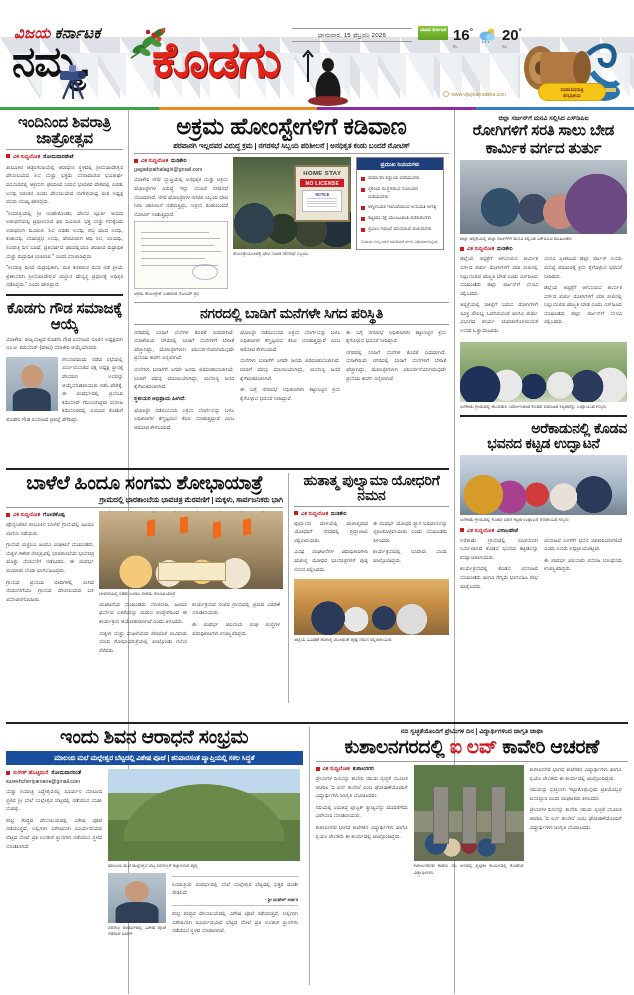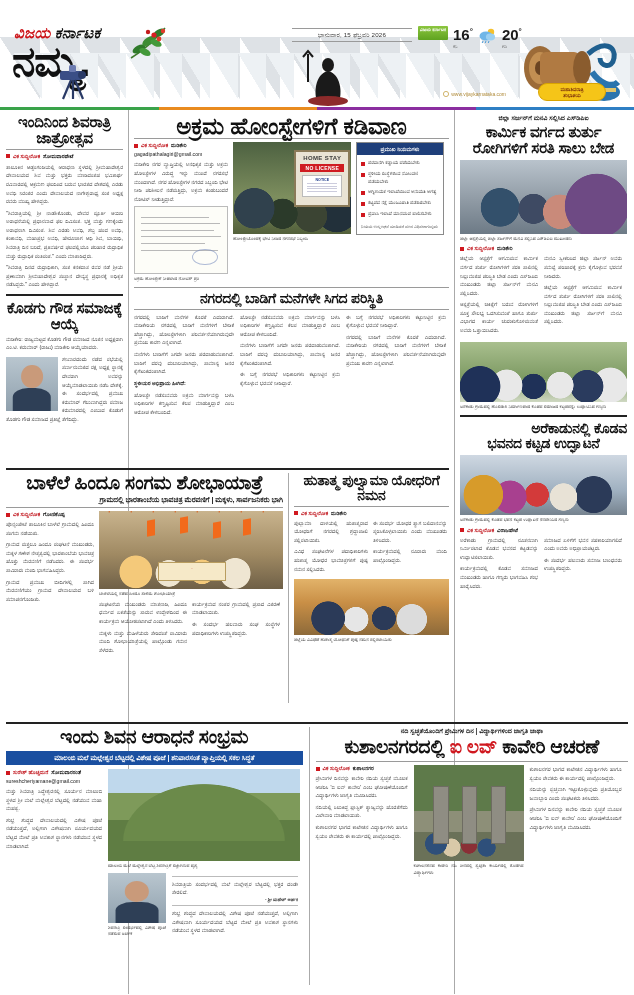--- a/index.html
+++ b/index.html
@@ -201,20 +201,21 @@
     <div class="mountains2"></div>
 
     <div class="brandrow">
       <div class="brand-vijaya">
         <span class="v1">ವಿಜಯ</span>
         <span class="v2">ಕರ್ನಾಟಕ</span>
       </div>
     </div>
 
     <div class="logo-namma">ನಮ್ಮ.</div>
+    <div class="logo-kodagu">ಕೊಡಗು</div>
 
     <svg class="coffee-sprig" viewBox="0 0 46 40">
       <path d="M6 36 C16 30 28 20 40 6" stroke="#3f7a2c" stroke-width="1.6" fill="none"></path>
       <ellipse cx="14" cy="27" rx="7" ry="3.6" fill="#2f7a2a" transform="rotate(-28 14 27)"></ellipse>
       <ellipse cx="24" cy="19" rx="7.5" ry="3.8" fill="#3d8c33" transform="rotate(-32 24 19)"></ellipse>
       <ellipse cx="34" cy="11" rx="6.5" ry="3.4" fill="#2f7a2a" transform="rotate(-30 34 11)"></ellipse>
       <ellipse cx="20" cy="30" rx="6" ry="3.2" fill="#43993a" transform="rotate(26 20 30)"></ellipse>
       <ellipse cx="31" cy="21" rx="6" ry="3.2" fill="#43993a" transform="rotate(24 31 21)"></ellipse>
       <circle cx="29" cy="13" r="2.6" fill="#d81f21"></circle>
       <circle cx="34" cy="17" r="2.4" fill="#e23a2a"></circle>
@@ -320,20 +321,21 @@
       <div style="clear:both"></div>
 
       <div style="height:8px"></div>
     </div>
 
     <div class="vline"></div>
 
     <div style="width:325px;padding:4px 5px 0;box-sizing:border-box;">
 
       <div class="hl h-xxl" style="text-align:center;">ಅಕ್ರಮ ಹೋಂಸ್ಟೇಗಳಿಗೆ ಕಡಿವಾಣ</div>
+      <div class="sub" style="text-align:center;margin:3px 0 3px;">ಪರವಾನಗಿ ಇಲ್ಲದವರ ವಿರುದ್ಧ ಕ್ರಮ | ನಗರಸಭೆ ಸಿಬ್ಬಂದಿ ಪರಿಶೀಲನೆ | ಅನಧಿಕೃತ ಕಂಡು ಬಂದರೆ ನೋಟಿಸ್</div>
       <div class="rule" style="margin-bottom:3px;"></div>
 
       <div style="display:flex;gap:5px;">
 
         <div style="width:94px;">
           <div class="byline">
             <i class="dot"></i>
             <span class="blk">ವಿಕ ಸುದ್ದಿಲೋಕ</span>
             <span>ಮಡಿಕೇರಿ</span>
           </div>
@@ -406,22 +408,22 @@
           <p>ನಗರದಲ್ಲಿ ಬಾಡಿಗೆ ಮನೆಗಳ ಕೊರತೆ ಎದುರಾಗಿದೆ. ಮಡಿಕೇರಿಯ ನಗರದಲ್ಲಿ ಬಾಡಿಗೆ ಮನೆಗಳಿಗೆ ಬೇಡಿಕೆ ಹೆಚ್ಚಾಗಿದ್ದು, ಹೋಂಸ್ಟೇಗಳಾಗಿ ಪರಿವರ್ತನೆಯಾಗಿರುವುದೇ ಪ್ರಮುಖ ಕಾರಣ ಎನ್ನಲಾಗಿದೆ.</p>
         </div>
       </div>
     </div>
 
     <div class="vline"></div>
 
     <div style="width:178px;padding:4px 6px 0 5px;box-sizing:border-box;">
 
       <div class="kicker">ಜಿಲ್ಲಾ ಸರ್ಜನ್‌ಗೆ ಮನವಿ ಸಲ್ಲಿಸಿದ ಎಸ್‌ಡಿಪಿಐ</div>
+      <div class="hl h-l" style="text-align:center;">ರೋಗಿಗಳಿಗೆ ಸರತಿ ಸಾಲು ಬೇಡ</div>
       <div class="hl h-l" style="text-align:center;margin-top:2px;">ಕಾರ್ಮಿಕ ವರ್ಗದ ತುರ್ತು</div>
-      <div class="hl h-l" style="text-align:center;">ರೋಗಿಗಳಿಗೆ ಸರತಿ ಸಾಲು ಬೇಡ</div>
 
       <div class="photo ph-meeting" style="height:74px;margin-top:4px;"></div>
       <div class="cap">ಜಿಲ್ಲಾ ಆಸ್ಪತ್ರೆಯಲ್ಲಿ ಜಿಲ್ಲಾ ಸರ್ಜನ್‌ಗೆ ಮನವಿ ಸಲ್ಲಿಸಿದ ಎಸ್‌ಡಿಪಿಐ ಮುಖಂಡರು</div>
 
       <div class="byline" style="margin-top:3px;">
         <i class="dot"></i>
         <span class="blk">ವಿಕ ಸುದ್ದಿಲೋಕ</span>
         <span>ಮಡಿಕೇರಿ</span>
       </div>
 

